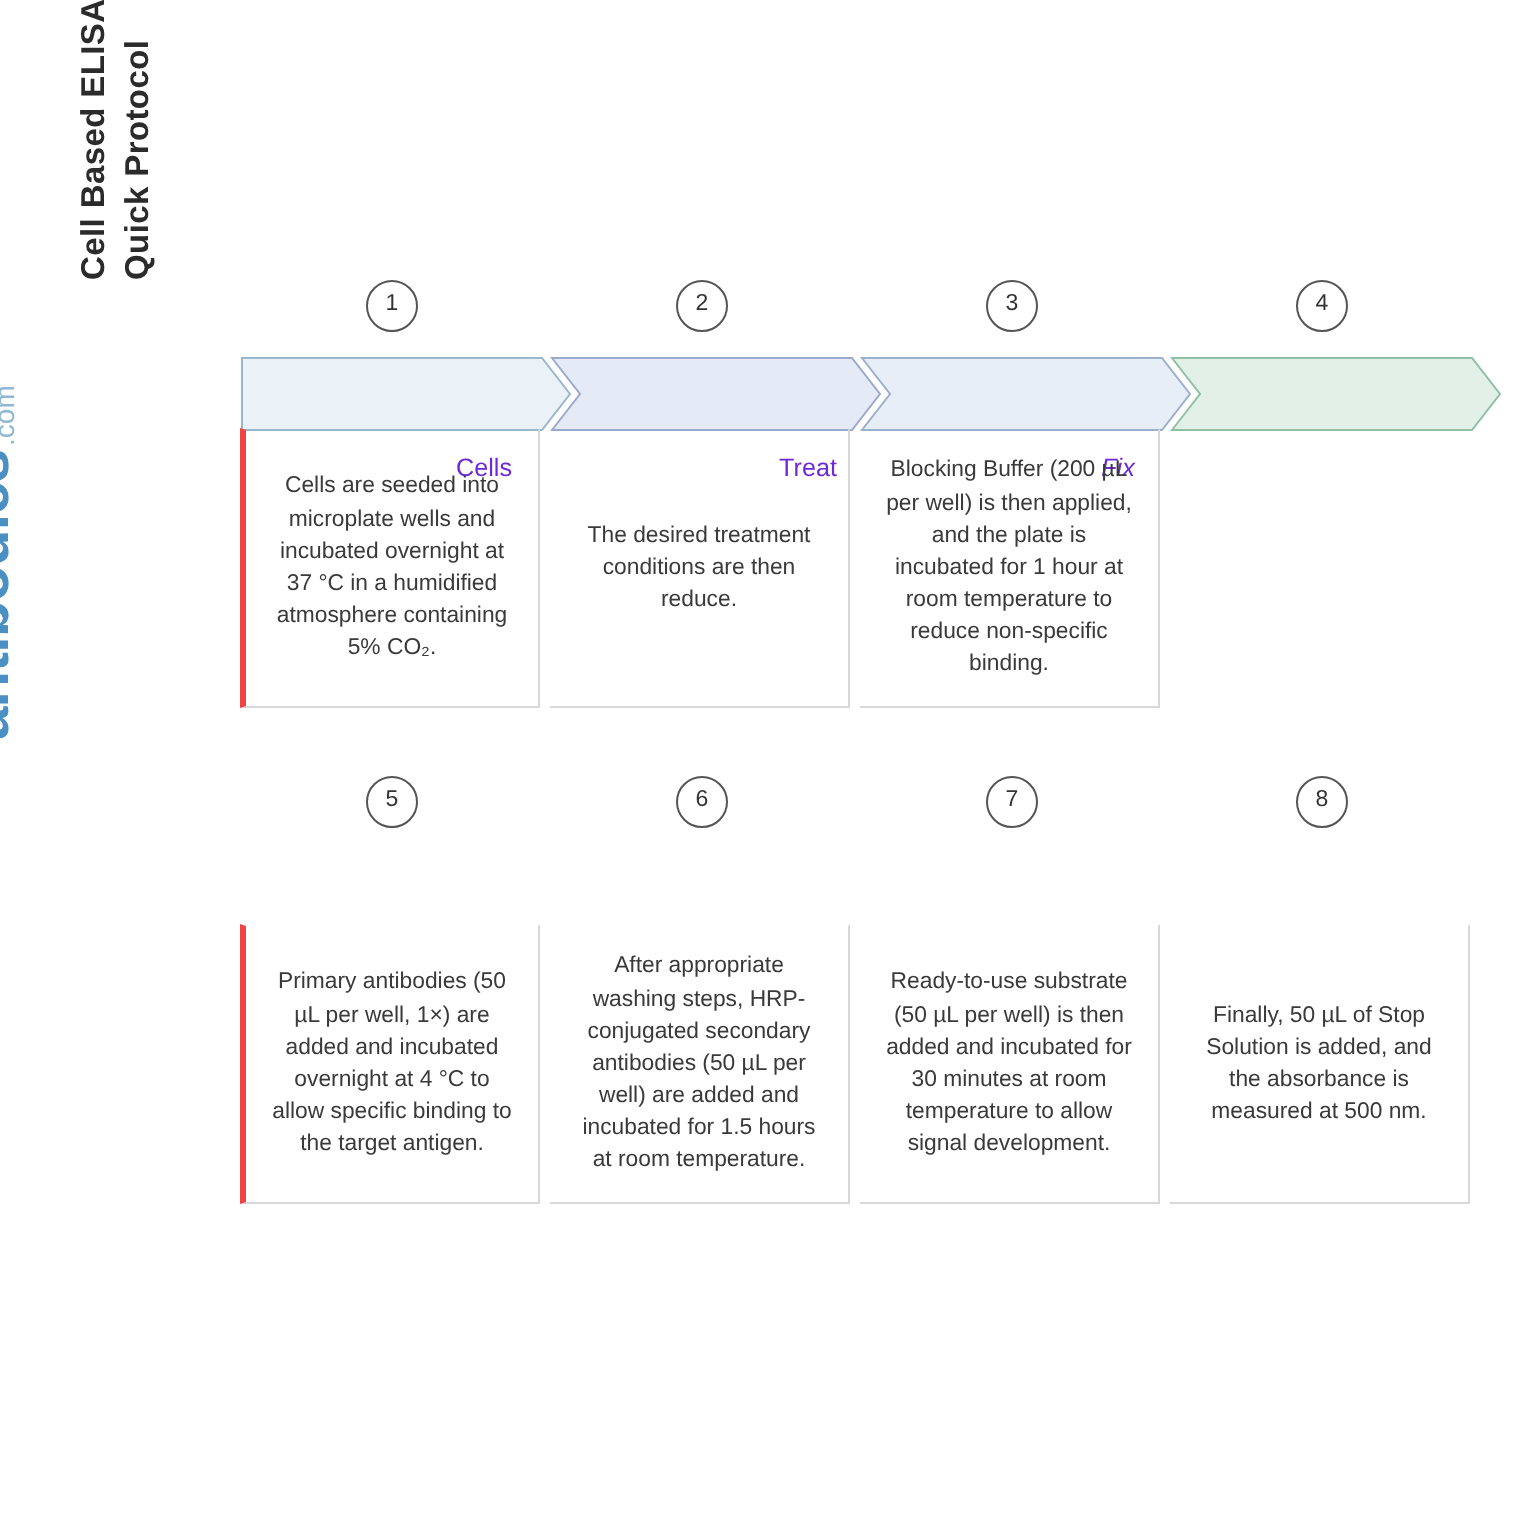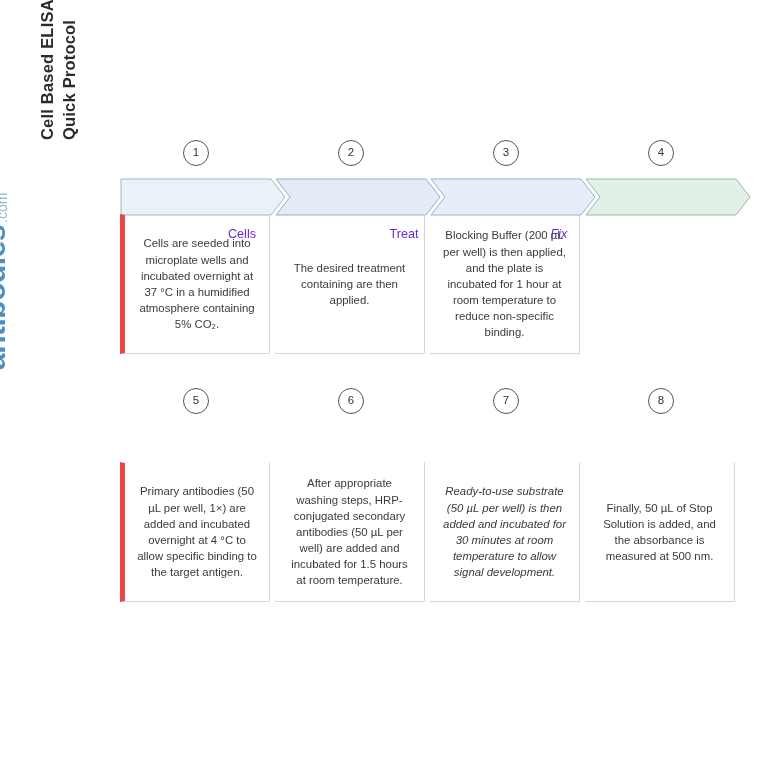--- a/index.html
+++ b/index.html
@@ -139,21 +139,21 @@
     padding: 10px 12px;
     display: flex;
     align-items: center;
     justify-content: center;
     text-align: center;
     font-size: 11.4px;
     line-height: 1.42;
     color: #3a3a3a;
   }
   .cell:first-child {
-    border-left: 5px solid #ef4444;
+    border-left: 3px solid #ef4444;
   }
   .cell p {
     margin: 0;
   }
 </style>
 </head>
 <body>
 
 <div id="canvas">
 
@@ -187,21 +187,21 @@
         <div class="arrow-label" style="left: 324px; width: 150px; font-style: italic;">Fix</div>
         <svg class="arrow-svg" width="166" height="38" style="position: absolute; left: 465px; top: 0px;">
           <path d="M 1 1 L 151 1 L 165 19 L 151 37 L 1 37 L 15 19 Z" fill="#e2f0e8" stroke="#8fc0a4" stroke-width="1"></path>
         </svg>
       </div>
     <div class="cells-row">
         <div class="cell" style="margin-right: 5px;">
           <p>Cells are seeded into microplate wells and incubated overnight at 37 °C in a humidified atmosphere containing 5% CO₂.</p>
         </div>
         <div class="cell" style="margin-right: 5px;">
-          <p>The desired treatment containing are then applied.</p>
+          <p>The desired treatment conditions are then reduce.</p>
         </div>
         <div class="cell" style="margin-right: 0px; text-align: center;">
           <p>Blocking Buffer (200 µL per well) is then applied, and the plate is incubated for 1 hour at room temperature to reduce non-specific binding.</p>
         </div>
       </div>
   </div>
 
   <div class="row row-2">
     <div class="circles">
         <div class="circle" style="left: 63px;">5</div>
@@ -209,21 +209,21 @@
         <div class="circle" style="left: 373px;">7</div>
         <div class="circle" style="left: 528px;">8</div>
       </div>
     <div class="cells-row">
         <div class="cell" style="margin-right: 5px;">
           <p>Primary antibodies (50 µL per well, 1×) are added and incubated overnight at 4 °C to allow specific binding to the target antigen.</p>
         </div>
         <div class="cell" style="margin-right: 5px; justify-content: center;">
           <p>After appropriate washing steps, HRP-conjugated secondary antibodies (50 µL per well) are added and incubated for 1.5 hours at room temperature.</p>
         </div>
-        <div class="cell" style="margin-right: 5px; font-style: italic;">
+        <div class="cell" style="margin-right: 5px;">
           <p>Ready-to-use substrate (50 µL per well) is then added and incubated for 30 minutes at room temperature to allow signal development.</p>
         </div>
         <div class="cell" style="margin-right: 0px;">
           <p>Finally, 50 µL of Stop Solution is added, and the absorbance is measured at 500 nm.</p>
         </div>
       </div>
   </div>
 
 </div>
 

